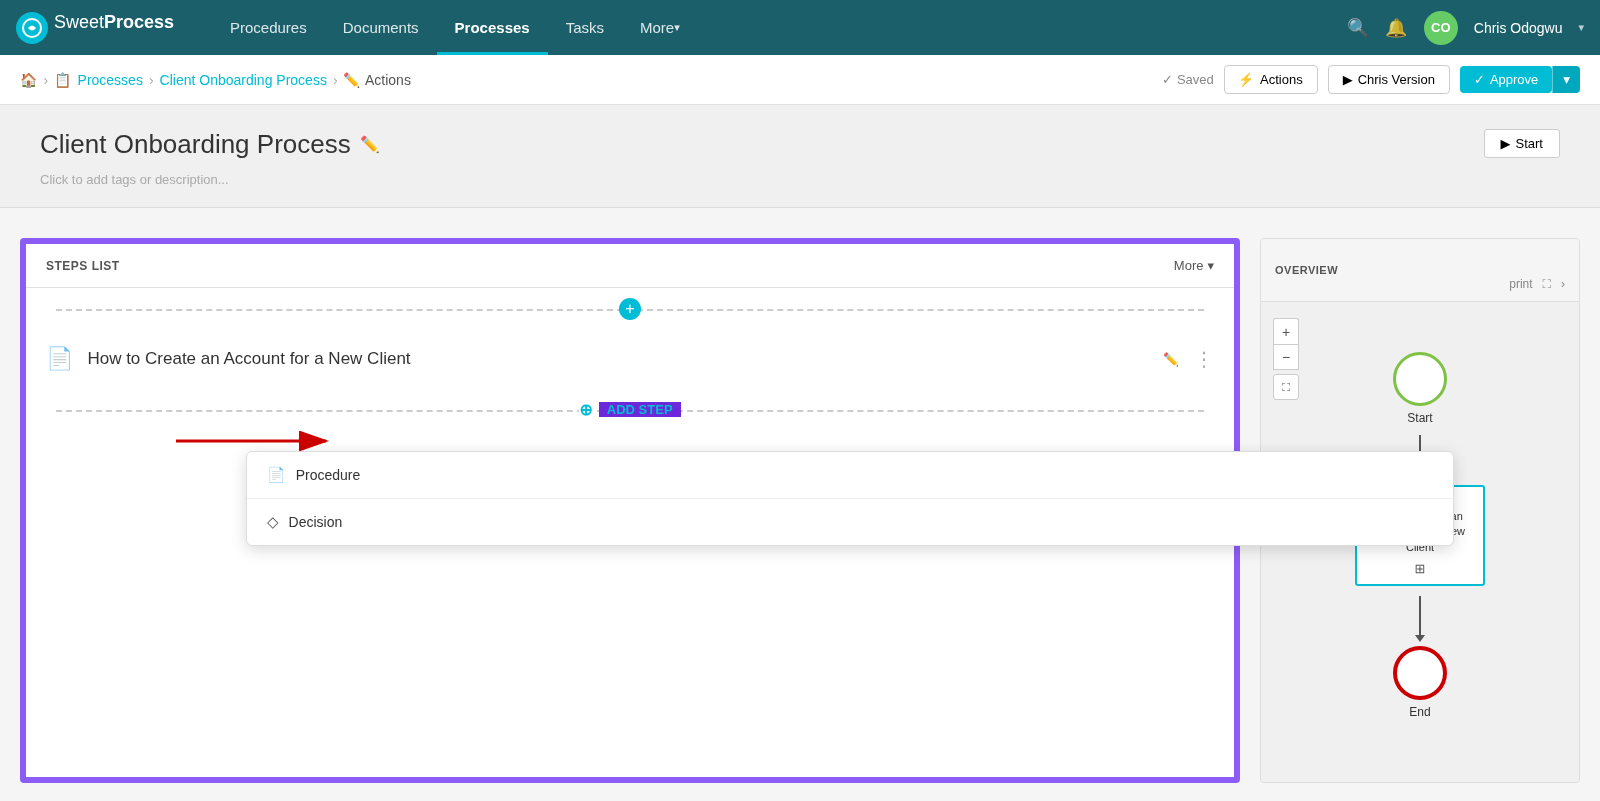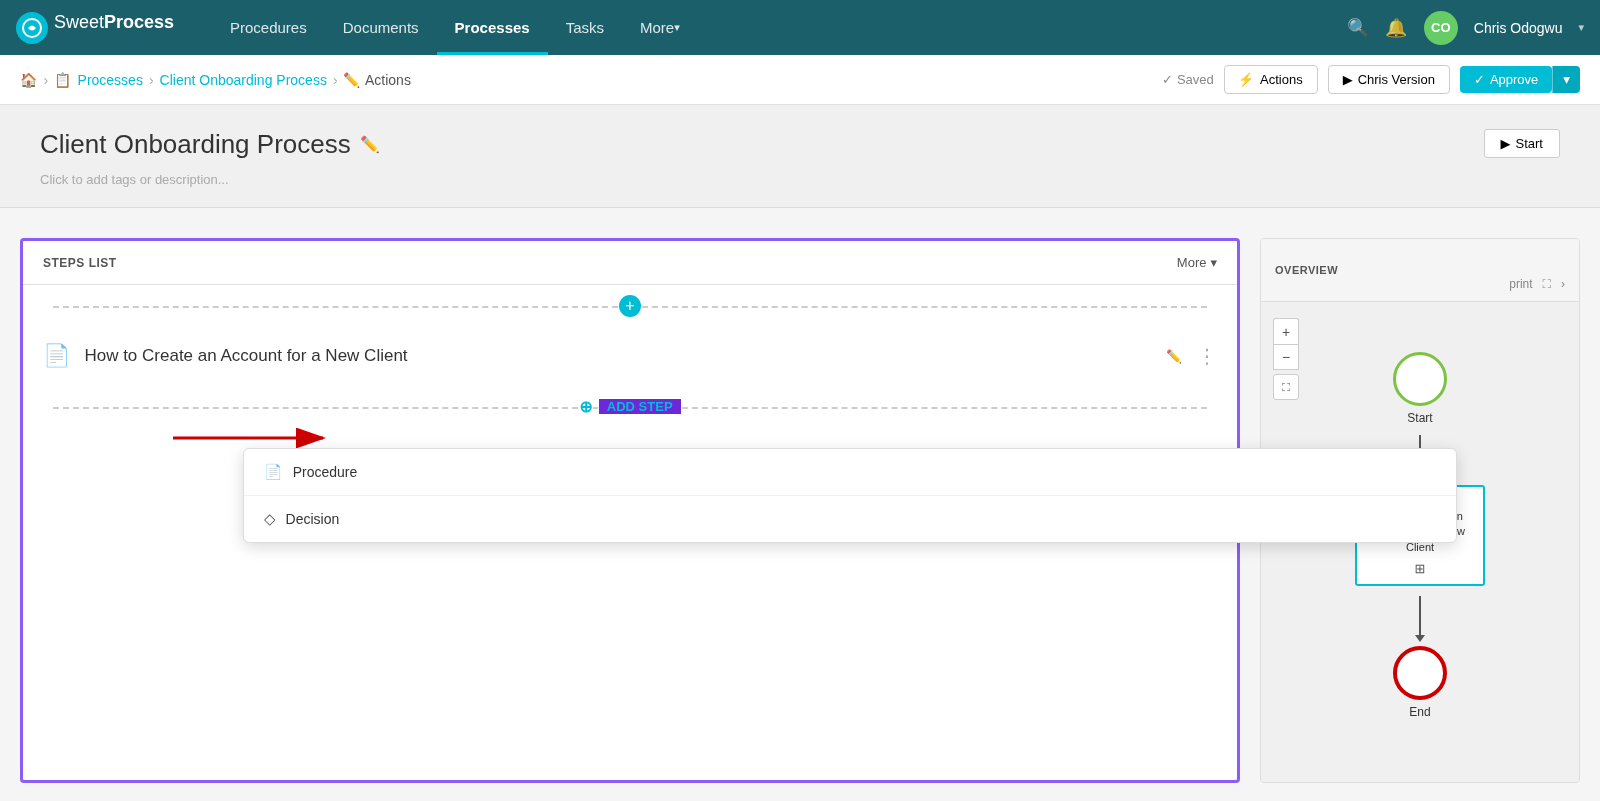--- a/index.html
+++ b/index.html
@@ -157,21 +157,21 @@
       display: flex;
       gap: 0;
       padding: 30px 20px;
       min-height: 600px;
     }
 
     
     .steps-panel {
       flex: 1;
       background: white;
-      border: 3px solid #8b5cf6;
+      border: 6px solid #8b5cf6;
       border-radius: 4px;
       margin-right: 20px;
     }
     .steps-header {
       display: flex;
       justify-content: space-between;
       align-items: center;
       padding: 14px 20px;
       border-bottom: 1px solid #e0e0e0;
     }

